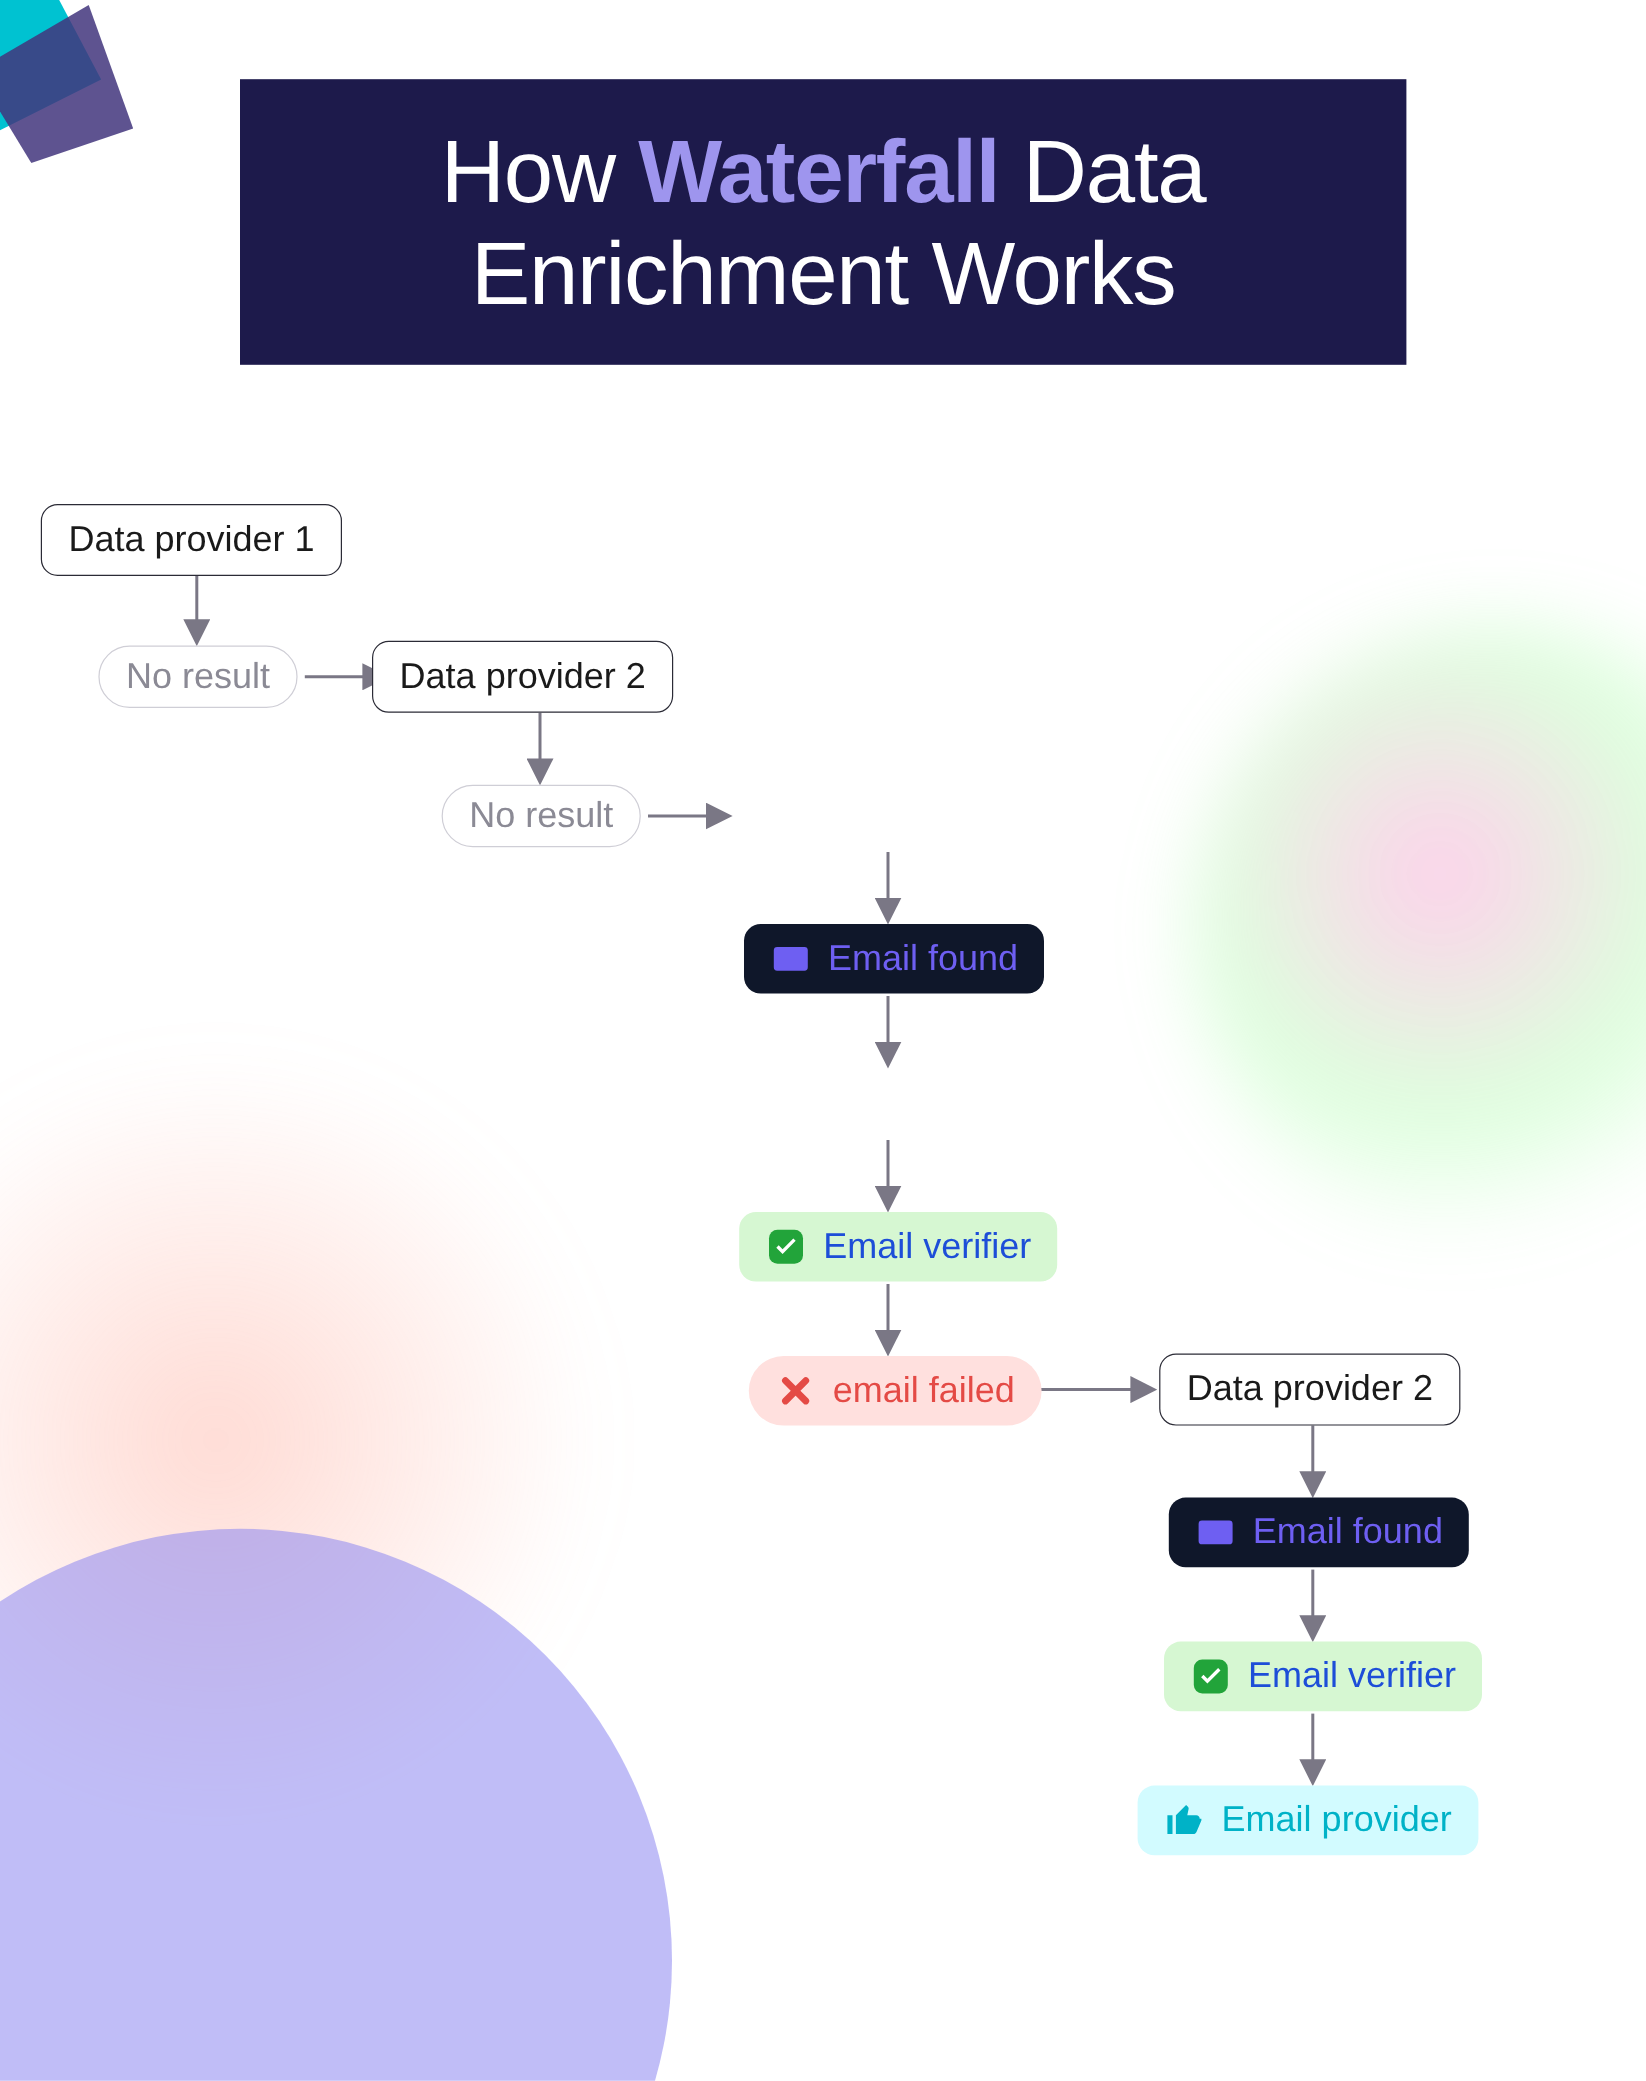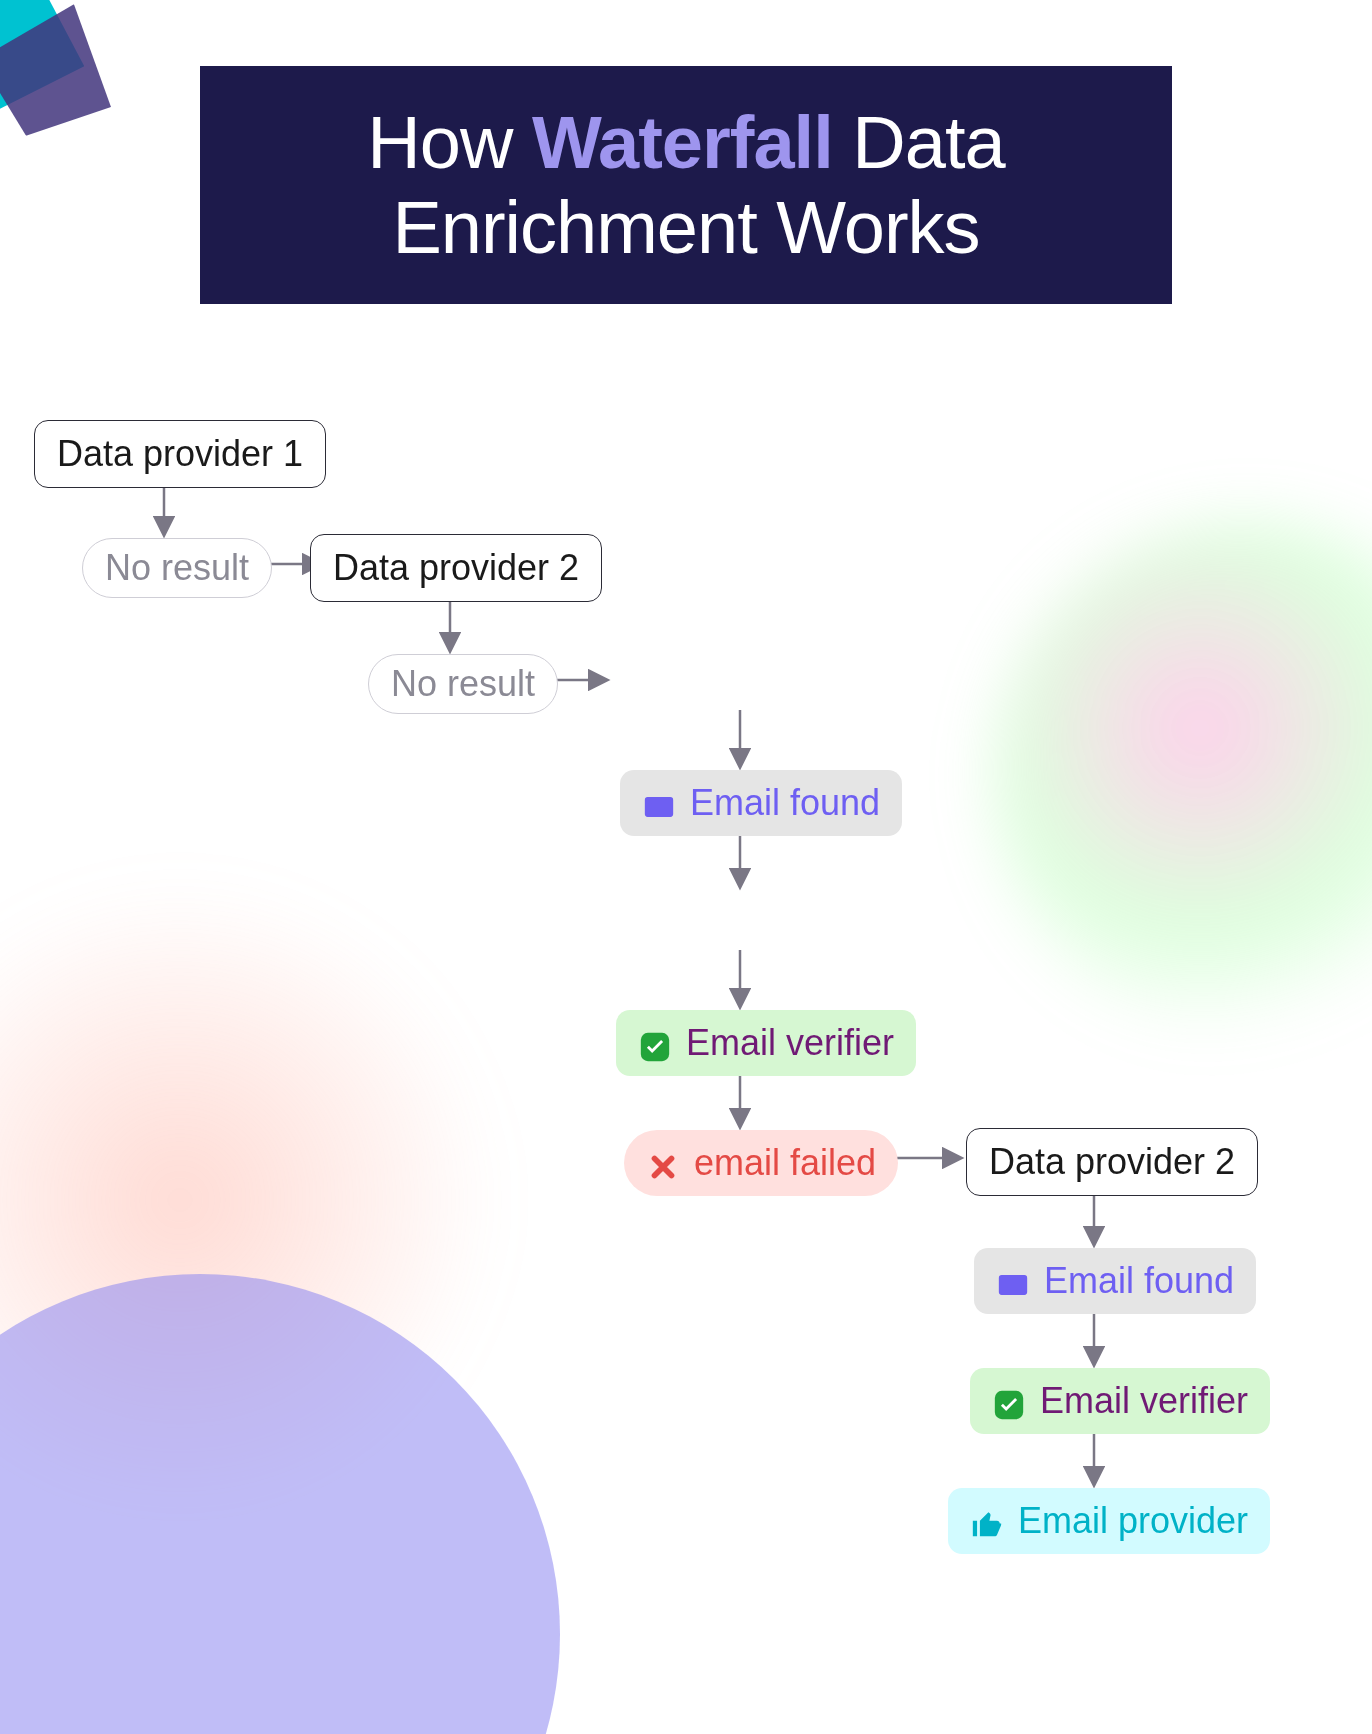--- a/index.html
+++ b/index.html
@@ -19,27 +19,27 @@
   .wedge-orange{position:absolute;top:-40px;left:40px;width:140px;height:140px;border-radius:50%;background:#ea5b34;clip-path:polygon(0 0,100% 0,0 100%)}
   .kite-teal{position:absolute;top:20px;left:-30px;width:180px;height:180px;background:#00c2d1;transform:rotate(12deg);clip-path:polygon(50% 0,100% 60%,50% 100%,0 60%)}
   .kite-purple{position:absolute;top:80px;left:40px;width:140px;height:140px;background:#42357d;transform:rotate(20deg);clip-path:polygon(50% 0,100% 60%,50% 100%,0 60%);opacity:.85}
 
   
   .title-box{position:absolute;top:66px;left:200px;width:972px;height:238px;background:#1d1a4b;display:flex;align-items:center;justify-content:center;text-align:center;padding:0 30px}
   .title-text{color:#fff;font-size:74px;line-height:1.15;font-weight:400;letter-spacing:-1px}
   .title-highlight{color:#9e95ee;font-weight:700}
 
   
-  .node{position:absolute;display:inline-flex;align-items:flex-end;justify-content:center;gap:14px;font-size:36px;font-weight:500;white-space:nowrap}
+  .node{position:absolute;display:inline-flex;align-items:flex-end;justify-content:center;gap:14px;font-size:30px;font-weight:500;white-space:nowrap}
   .provider{background:#fff;color:#1a1a1a;border:1.5px solid #2b2b36;border-radius:14px;padding:12px 22px}
   .no-result{background:#fff;color:#8b8a95;border:1.5px solid #cfced6;border-radius:999px;padding:8px 22px}
   .pill{border-radius:14px;padding:12px 22px}
-  .pill.purple{background:#e5e5e5;color:#6e5ff2}
+  .pill.purple{background:#0f172a;color:#6e5ff2}
   .pill.cyan{background:#d2fbff;color:#00b2c7}
-  .pill.green{background:#d6f7d2;color:#701a75}
+  .pill.green{background:#d6f7d2;color:#1d4ed8}
   .pill.red{background:#ffe0de;color:#e44a45;border-radius:999px}
 
   .icon{display:inline-flex;width:34px;height:34px;align-items:center;justify-content:center}
   .icon svg{width:100%;height:100%}
 
   svg.connectors{position:absolute;top:0;left:0;width:1372px;height:1734px;pointer-events:none}
 </style>
 </head>
 <body>
 

